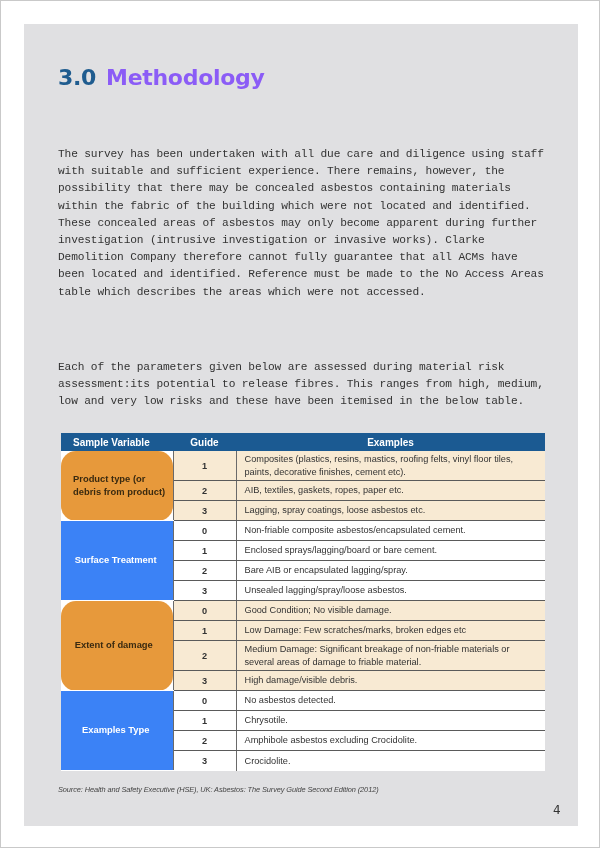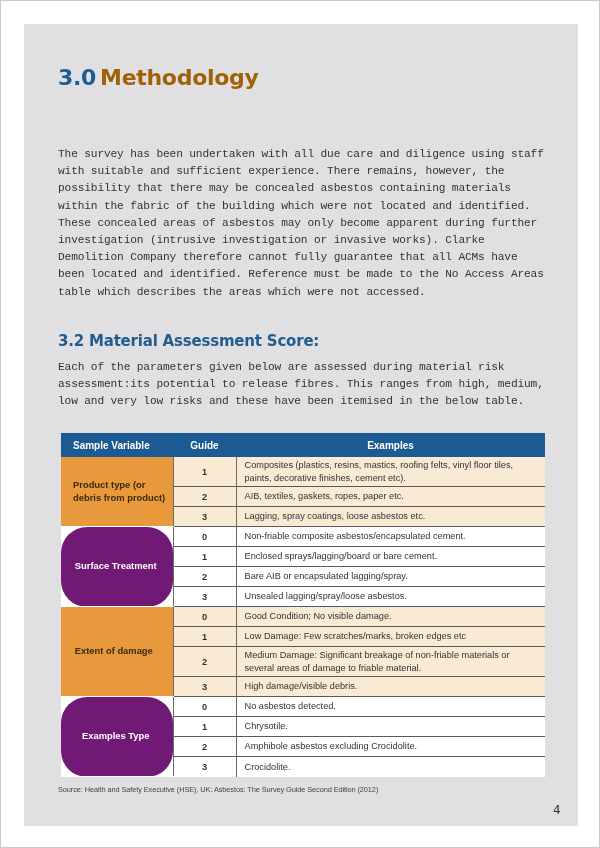--- a/index.html
+++ b/index.html
@@ -12,21 +12,21 @@
     .panel {
       position: absolute; left: 23px; top: 23px; width: 554px; height: 802px;
       background: #e0e0e2;
     }
     .h1 {
       position: absolute; left: 57px; top: 64px;
       font-family: "DejaVu Sans", sans-serif; font-weight: bold; font-size: 22px;
       letter-spacing: -0.3px;
     }
     .h1 .num { color: #1f5c8f; }
-    .h1 .txt { color: #a16207; margin-left: 4px; }
+    .h1 .txt { color: #8b5cf6; margin-left: 10px; }
     .h2 {
       position: absolute; left: 57px;
       font-family: "DejaVu Sans", sans-serif; font-weight: bold; font-size: 15px;
       color: #1f5c8f; letter-spacing: -0.2px;
     }
     .h2.s31 { top: 118px; }
     .h2.s32 { top: 331px; }
     .para {
       position: absolute; left: 57px; width: 490px;
       font-family: Liberation Mono, monospace; font-size: 11.2px; line-height: 17.2px;
@@ -36,60 +36,60 @@
     .para.p2 { top: 272px; font-weight: bold; color: #2a2a2a; font-size: 11.2px; line-height: 18px; }
     .para.p3 { top: 358px; }
 
     table.msa {
       position: absolute; left: 60px; top: 432px; width: 484px;
       border-collapse: collapse; background: #ffffff;
       font-family: "Liberation Sans", sans-serif; font-size: 9.2px;
     }
     table.msa th {
       background: #1b5a92; color: #ffffff; font-weight: bold; font-size: 10px;
-      height: 24px; text-align: center; padding: 0 6px;
+      height: 18px; text-align: center; padding: 0 6px;
     }
     table.msa th.col-var { text-align: left; padding-left: 12px; width: 112px; }
     table.msa th.col-score { width: 63px; }
     table.msa td { padding: 0 6px; color: #333; border-bottom: 1px solid #5a5a5a; }
     table.msa td.var {
       font-weight: bold; color: #333; font-size: 9.4px; line-height: 12.5px;
       padding-left: 12px; border-bottom: 1px solid #ffffff; border-right: 1px solid #6a6a6a;
     }
-    table.msa td.var.orange { background: #e7993b; color: #3a2a10; }
-    table.msa td.var.blue { background: #701a75; color: #ffffff; text-align: center; padding-left: 4px; border-radius: 26px; }
+    table.msa td.var.orange { background: #e7993b; color: #3a2a10; border-radius: 15px; }
+    table.msa td.var.blue { background: #3b82f6; color: #ffffff; text-align: center; padding-left: 4px; }
     table.msa td.score { text-align: center; font-weight: bold; width: 63px; border-right: 1px solid #6a6a6a; }
     table.msa tr.tan td.score, table.msa tr.tan td.ex { background: #f8ead3; }
     table.msa tr.white td.score, table.msa tr.white td.ex { background: #ffffff; }
     table.msa td.ex { line-height: 12.5px; padding: 2px 8px; height: 20px; }
     table.msa tr.tall td.ex { height: 28px; }
     table.msa tr.lastrow td.score, table.msa tr.lastrow td.ex { border-bottom: none; }
     .source {
       position: absolute; left: 57px; top: 784px;
       font-family: "Liberation Sans", sans-serif; font-size: 7.4px; color: #444;
       letter-spacing: -0.1px;
+      font-style: italic;
     }
     .pagenum {
       position: absolute; left: 552px; top: 802px;
       font-family: "DejaVu Sans", sans-serif; font-size: 12px; color: #333;
     }
   </style>
 </head>
 <body>
 
 <div class="frame">
   <div class="panel"></div>
 
   <div class="h1">
     <span class="num">3.0</span><span class="txt">Methodology</span>
   </div>
 
   <div class="para p1">The survey has been undertaken with all due care and diligence using staff with suitable and sufficient experience.  There remains, however, the possibility that there may be concealed asbestos containing materials within the fabric of the building which were not located and identified.  These concealed areas of asbestos may only become apparent during further investigation (intrusive investigation or invasive works).  Clarke Demolition Company therefore cannot fully guarantee that all ACMs have been located and identified.  Reference must be made to the No Access Areas table which describes the areas which were not accessed.</div>
 
-  <div class="h2 s32">3.2  Material Assessment Score:</div>
   <div class="para p3">Each of the parameters given below are assessed during material risk assessment:its potential to release fibres. This ranges from high, medium, low and very low risks and these have been itemised in the below table.</div>
 
   <table class="msa">
     <thead>
       <tr>
         <th class="col-var">Sample Variable</th>
         <th class="col-score">Guide</th>
         <th class="col-ex">Examples</th>
       </tr>
     </thead>

